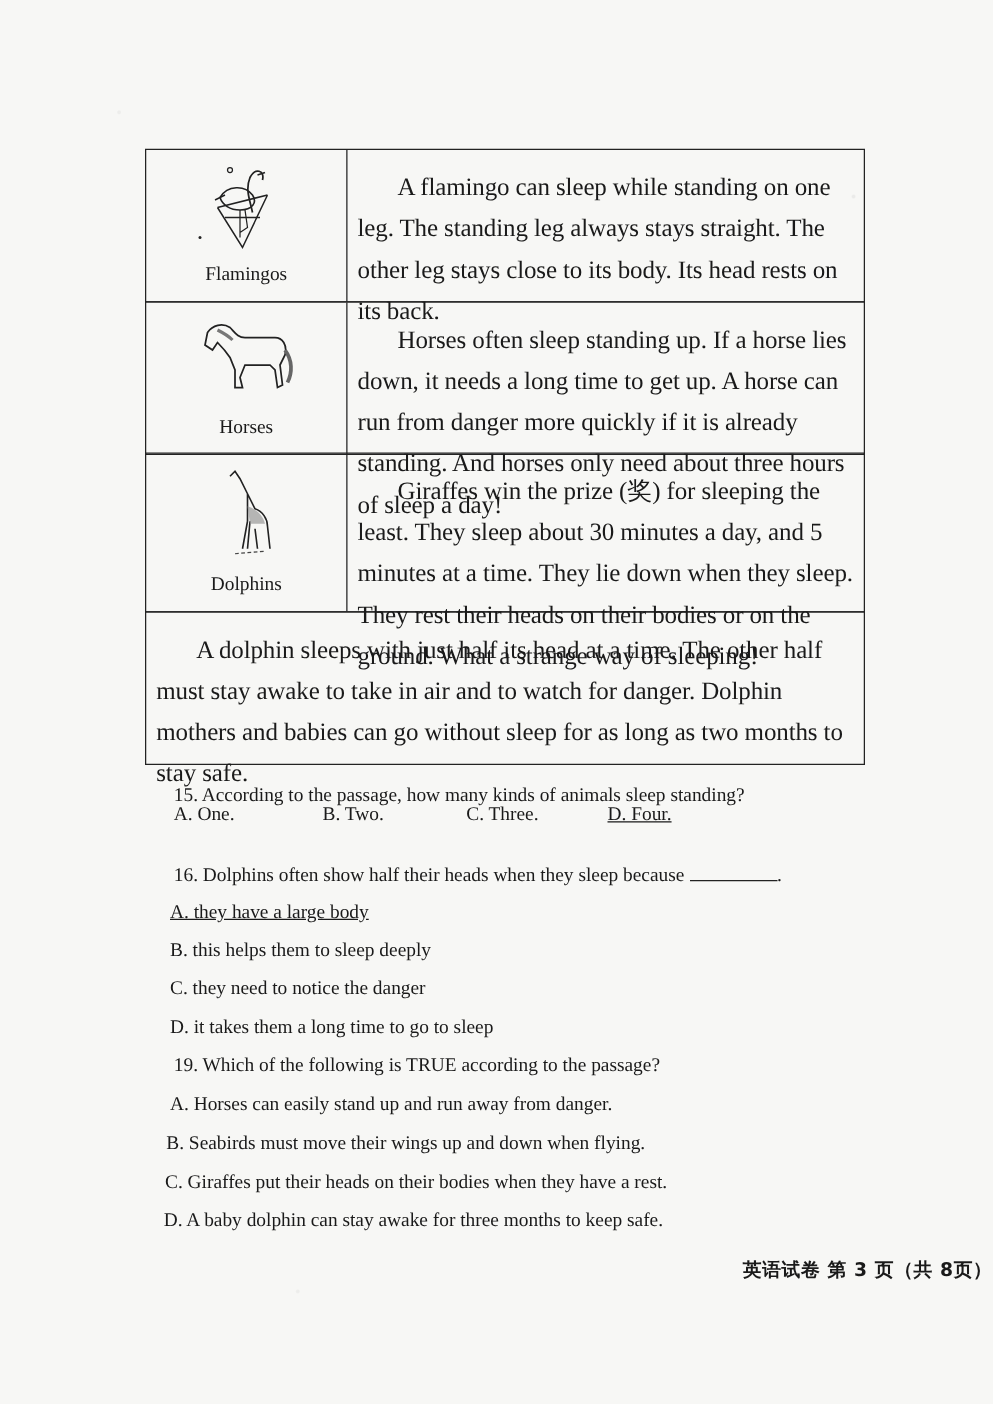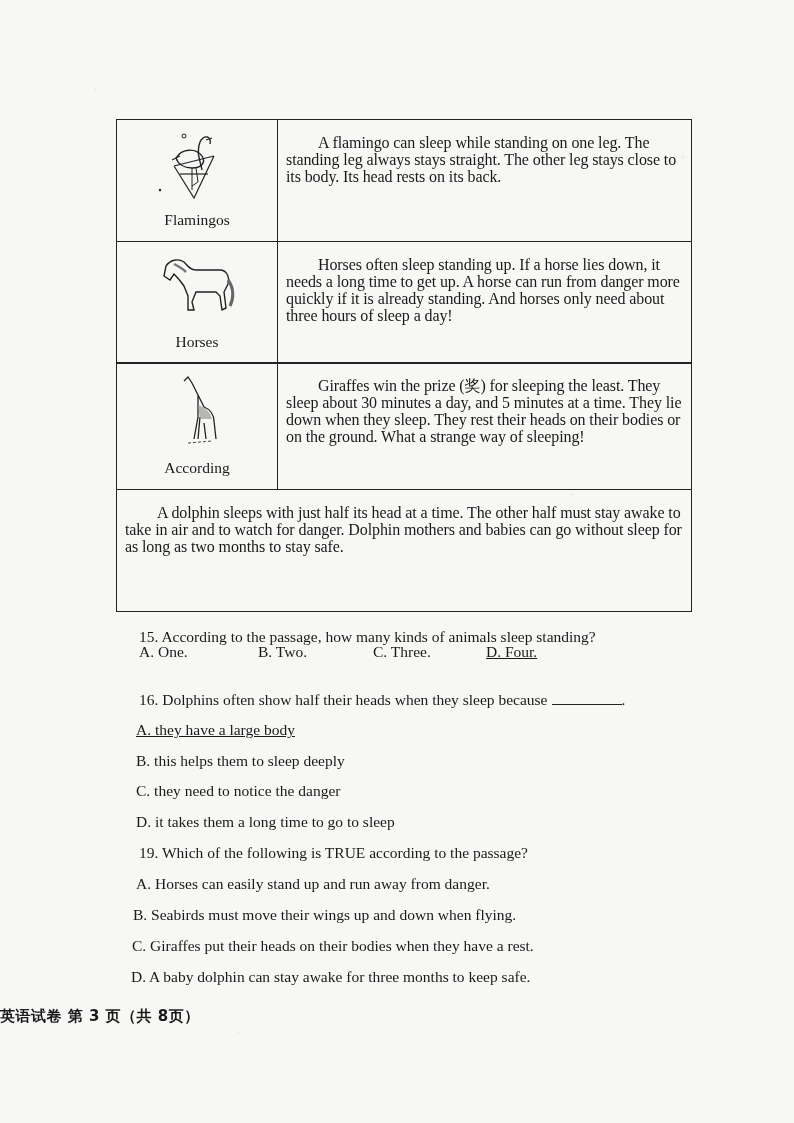--- a/index.html
+++ b/index.html
@@ -31,33 +31,33 @@
     .animal-cell-left {
       width: 160px; border-right: 1.6px solid #222; position: relative;
       display: flex; flex-direction: column; align-items: center;
     }
     .animal-pic { width: 90px; height: 72px; margin-top: 10px; }
     .animal-name {
       position: absolute; bottom: 12px; left: 0; right: 0; text-align: center;
       font-size: 15.5px;
     }
     .animal-cell-right {
-      flex: 1; padding: 14px 8px 0 8px; font-size: 16px; line-height: 17px;
+      flex: 1; padding: 14px 8px 0 8px; font-size: 20px; line-height: 33px;
       text-indent: 32px; letter-spacing: -0.1px;
     }
     
     .questions { position: absolute; left: 134px; top: 610px; width: 560px; font-size: 15.5px; }
     .q-line { position: absolute; white-space: nowrap; margin-top: 16px; }
     .opt-inline { position: absolute; white-space: nowrap; }
     .blank {
       display: inline-block; width: 70px; border-bottom: 1.2px solid #222; height: 14px;
       vertical-align: baseline; margin-left: 4px;
     }
     .footer {
-      position: absolute; top: 1007px; left: 0; width: 794px; text-align: left;
+      position: absolute; top: 1007px; left: 0; width: 794px; text-align: right;
       font-family: "DejaVu Sans", sans-serif; font-size: 15px; font-weight: bold; letter-spacing: 0.5px;
     }
   </style>
 </head>
 <body>
 
 <div class="page-noise"></div>
 
 <div class="animal-table">
 
@@ -91,21 +91,21 @@
     <div class="animal-cell-right">Horses often sleep standing up. If a horse lies down, it needs a long time to get up. A horse can run from danger more quickly if it is already standing. And horses only need about three hours of sleep a day!</div>
   </div>
 
   <div class="animal-row r3">
     <div class="animal-cell-left">
       <svg class="animal-pic" viewBox="0 0 90 72">
         <path d="M32 8 L36 4 L40 10 L46 22 L52 34 C58 36 62 42 62 48 L64 66 M52 50 L54 66 M46 44 L42 66 M48 44 L46 66 M46 22 L46 44" fill="none" stroke="#222" stroke-width="1.3"></path>
         <path d="M46 32 C52 34 58 38 60 46 L48 46 Z" fill="#999" opacity="0.7"></path>
         <path d="M36 70 L60 68" stroke="#444" stroke-width="1" stroke-dasharray="3 2"></path>
       </svg>
-      <div class="animal-name">According</div>
+      <div class="animal-name">Dolphins</div>
     </div>
     <div class="animal-cell-right">Giraffes win the prize (奖) for sleeping the least. They sleep about 30 minutes a day, and 5 minutes at a time. They lie down when they sleep. They rest their heads on their bodies or on the ground. What a strange way of sleeping!</div>
   </div>
 
   <div class="animal-row r4">
     <div class="animal-cell-right">A dolphin sleeps with just half its head at a time. The other half must stay awake to take in air and to watch for danger. Dolphin mothers and babies can go without sleep for as long as two months to stay safe.</div>
   </div>
 </div>
 
 <div class="questions">

